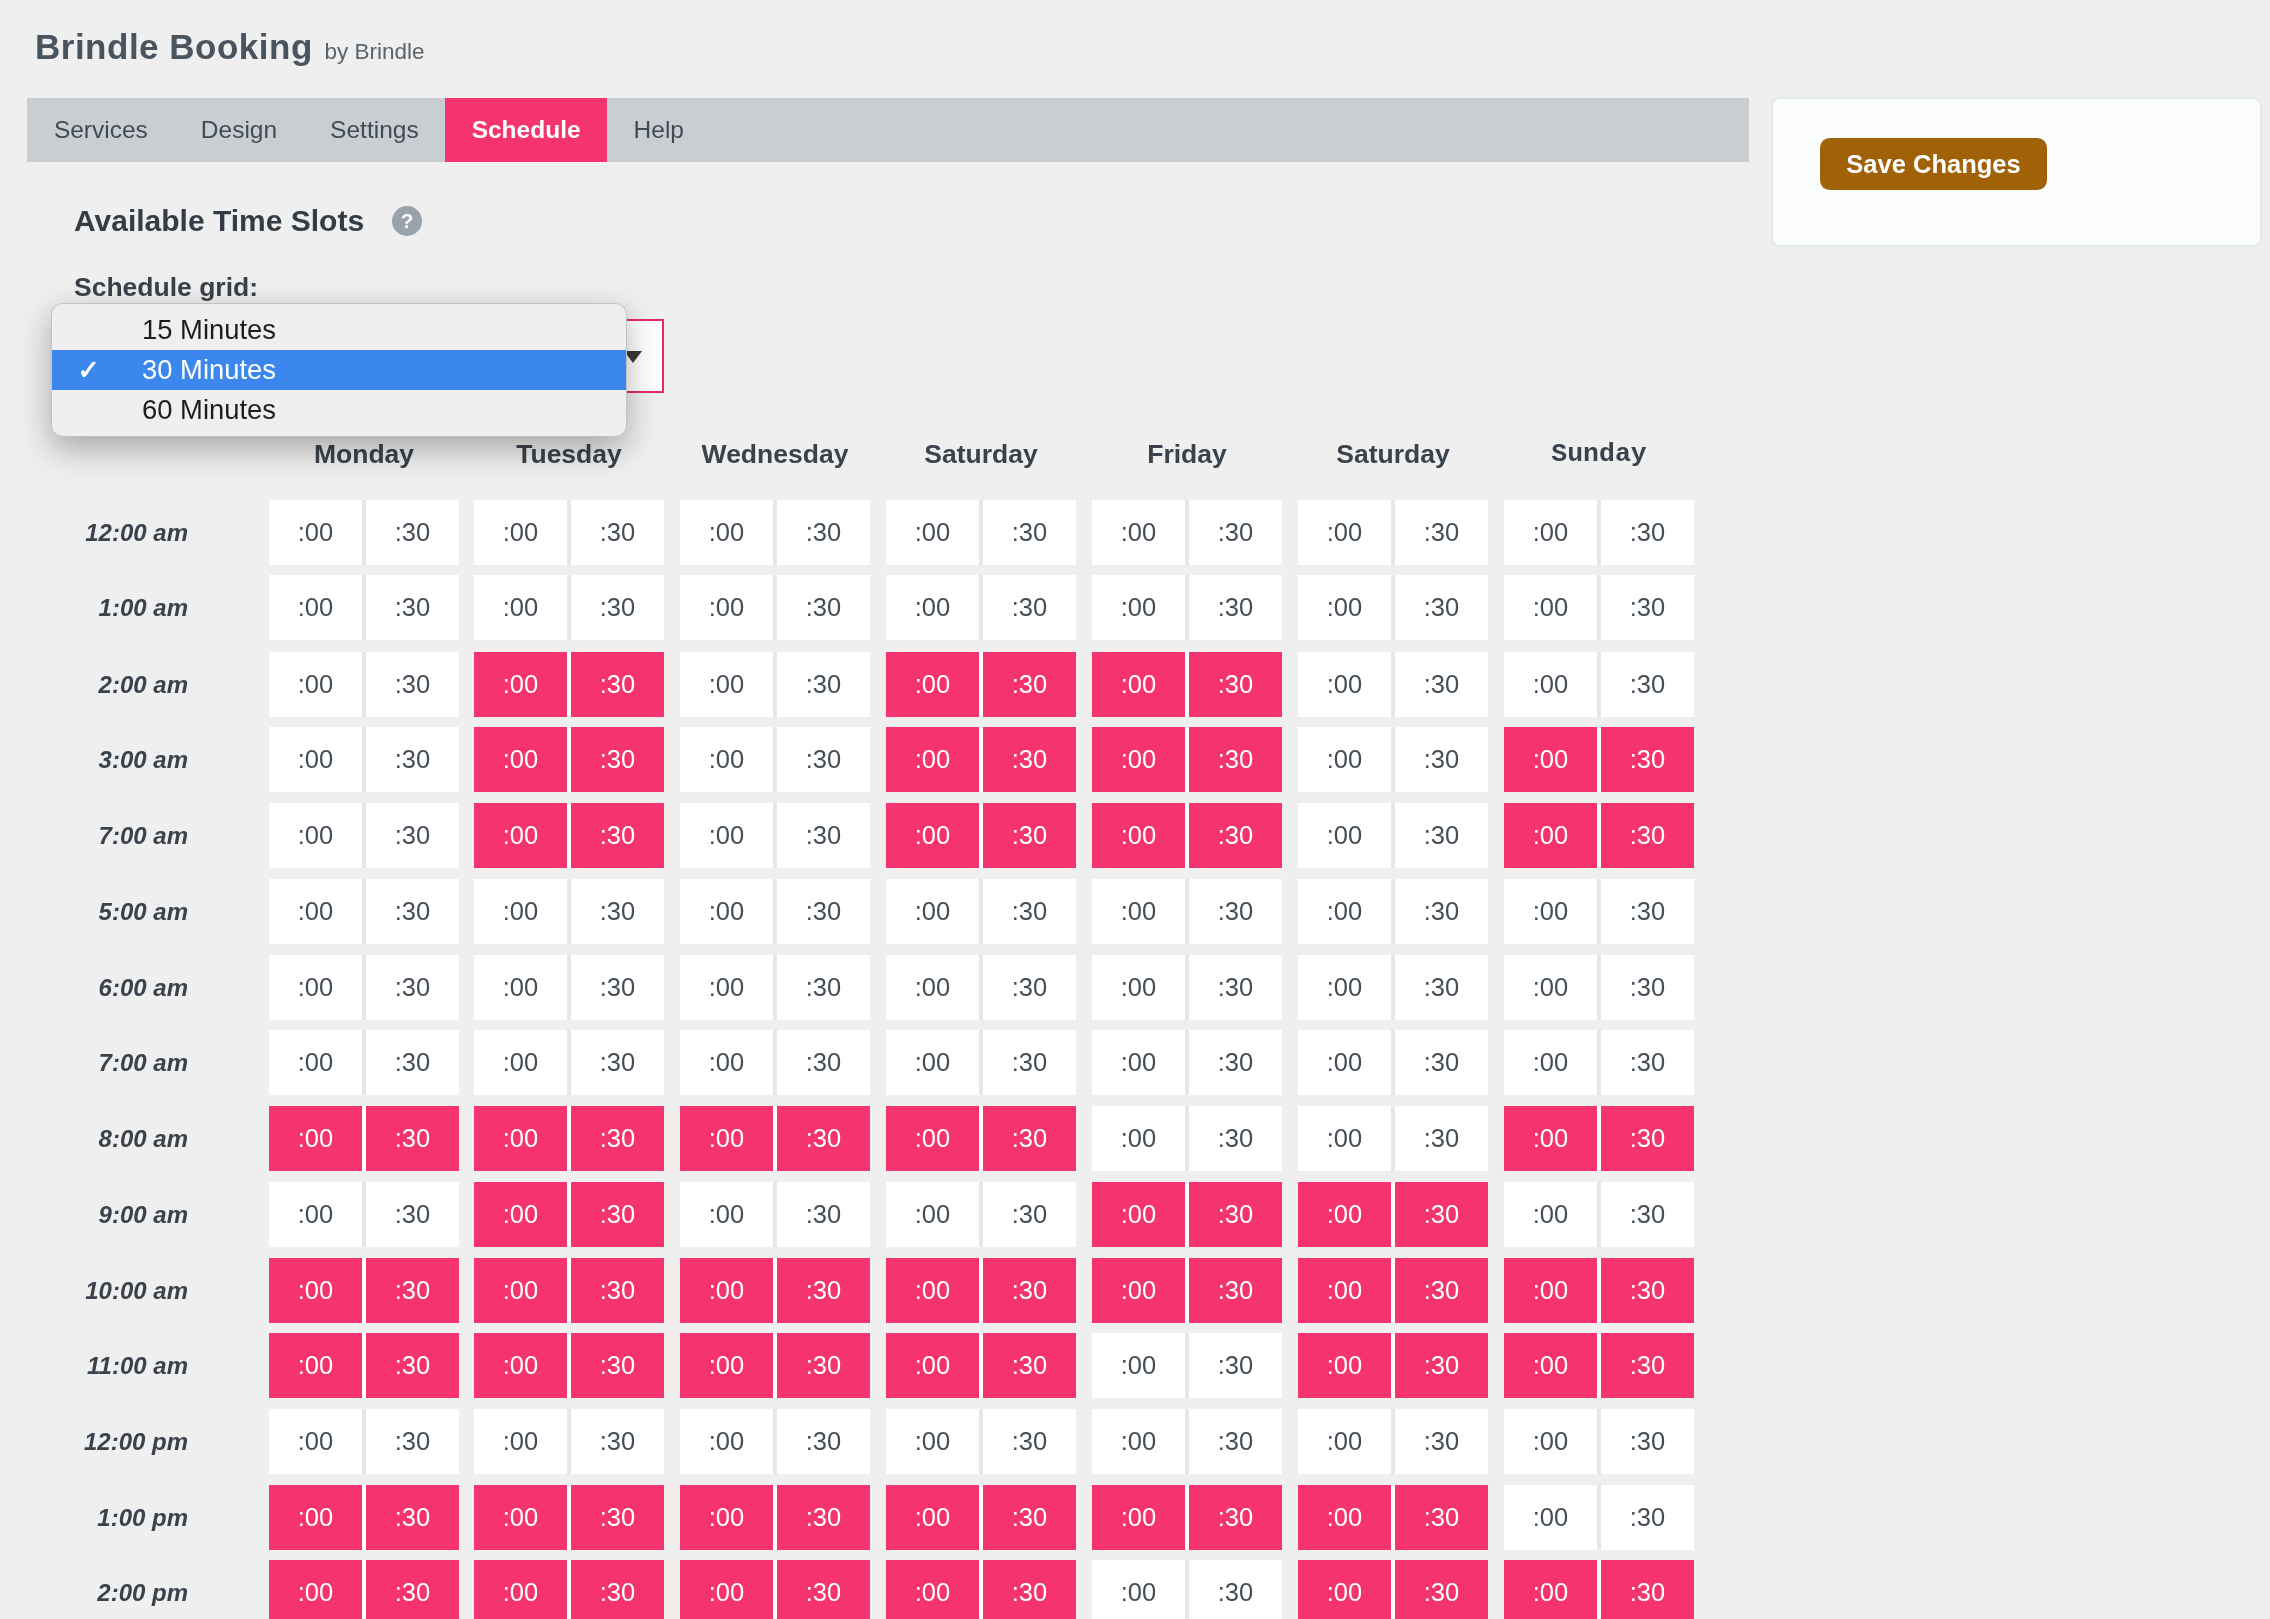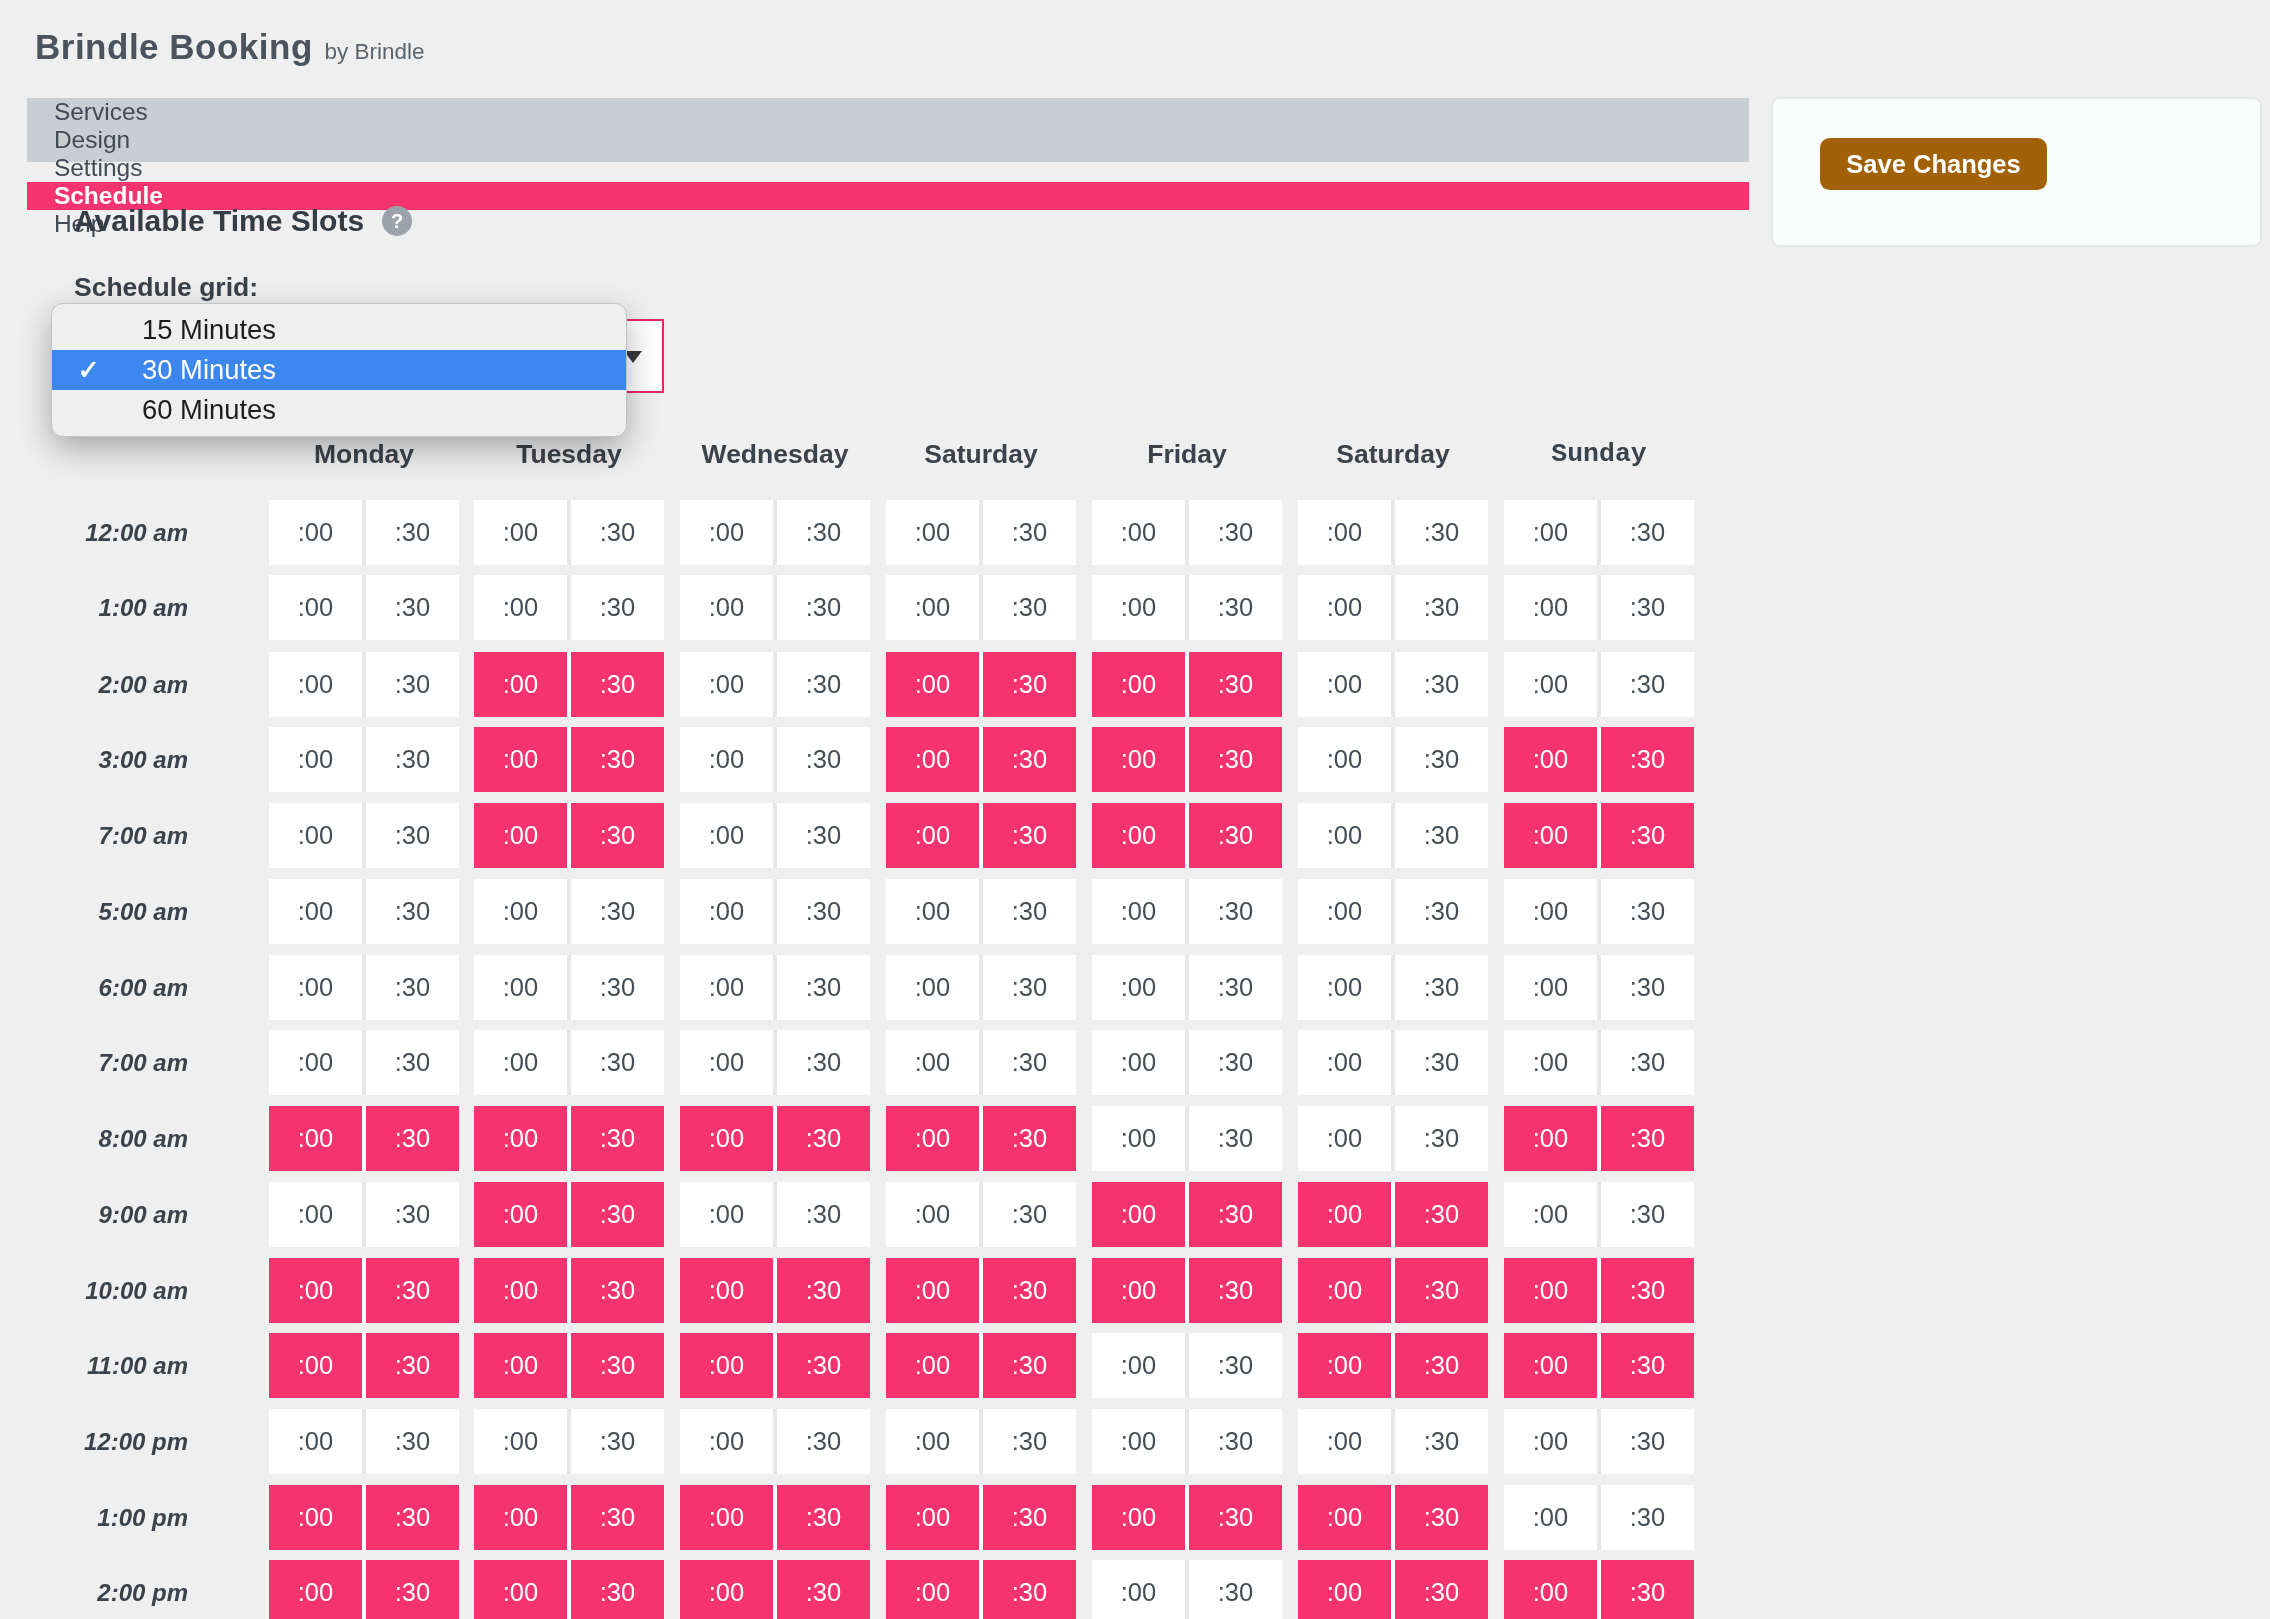--- a/index.html
+++ b/index.html
@@ -13,21 +13,21 @@
   .title-row {
     position:absolute; left:35px; top:27.4px;
     display:flex; align-items:baseline; gap:11.8px;
   }
   .app-title { font-size:35px; font-weight:700; color:#4a545f; letter-spacing:0.5px; }
   .app-subtitle { font-size:22.5px; font-weight:400; color:#5a646e; }
 
   
   .tabbar {
     position:absolute; left:27.4px; top:98px; width:1722px; height:64px;
-    background:#c9ced3; display:flex; align-items:stretch;flex-direction:column;
+    background:#c9ced3; display:flex; align-items:stretch;
   }
   .tab {
     display:flex; align-items:center; padding:0 26.5px;
     font-size:24.5px; font-weight:500; color:#414b55; cursor:pointer;
   }
   .tab.active { background:#f5336e; color:#ffffff; font-weight:600; }
 
   
   .save-card {
     position:absolute; left:1771px; top:97px; width:491px; height:150px;
@@ -36,21 +36,21 @@
   .save-btn {
     position:absolute; left:47px; top:39px; width:227px; height:52px;
     background:#a16207; border:none; border-radius:9.8px;
     color:#ffffff; font-size:25.5px; font-weight:700;
     font-family:"Liberation Sans", sans-serif; cursor:pointer;
   }
 
   
   .section-heading {
     position:absolute; left:74px; top:204px;
-    display:flex; align-items:center; gap:18px;
+    display:flex; align-items:center; gap:28px;
   }
   .section-heading-text { font-size:30px; font-weight:700; color:#343d45; }
   .help-icon {
     width:30px; height:30px; border-radius:50%;
     background:#9aa3ac; color:#ffffff; font-size:20.6px; font-weight:700;
     display:flex; align-items:center; justify-content:center; cursor:pointer;
   }
   .grid-label {
     position:absolute; left:74px; top:272px;
     font-size:26.5px; font-weight:700; color:#39424b;

